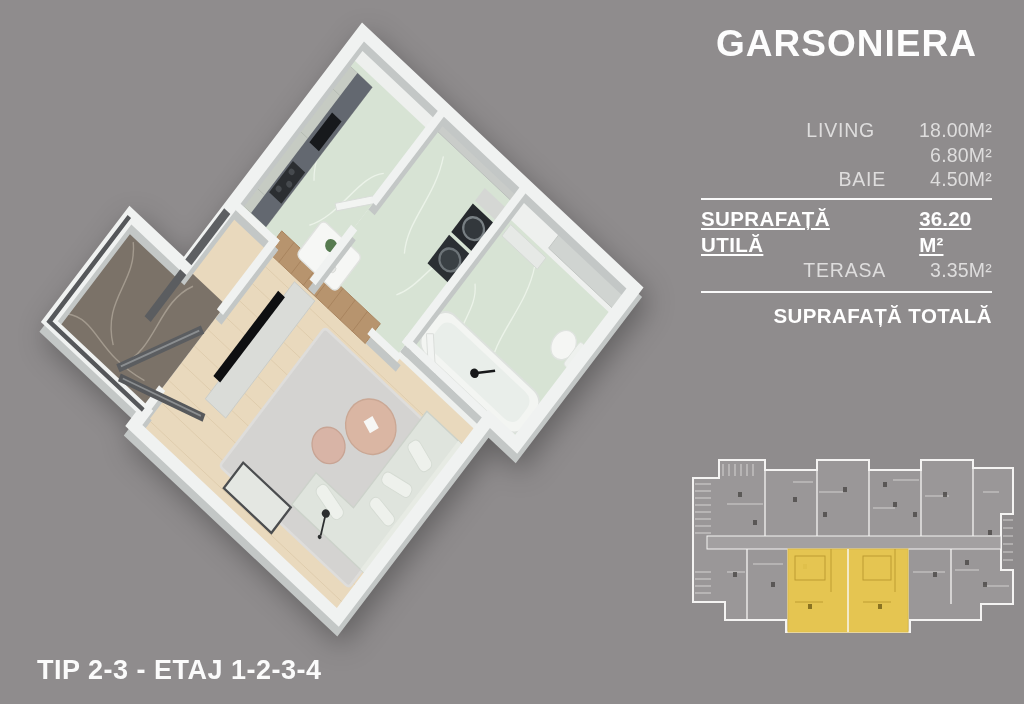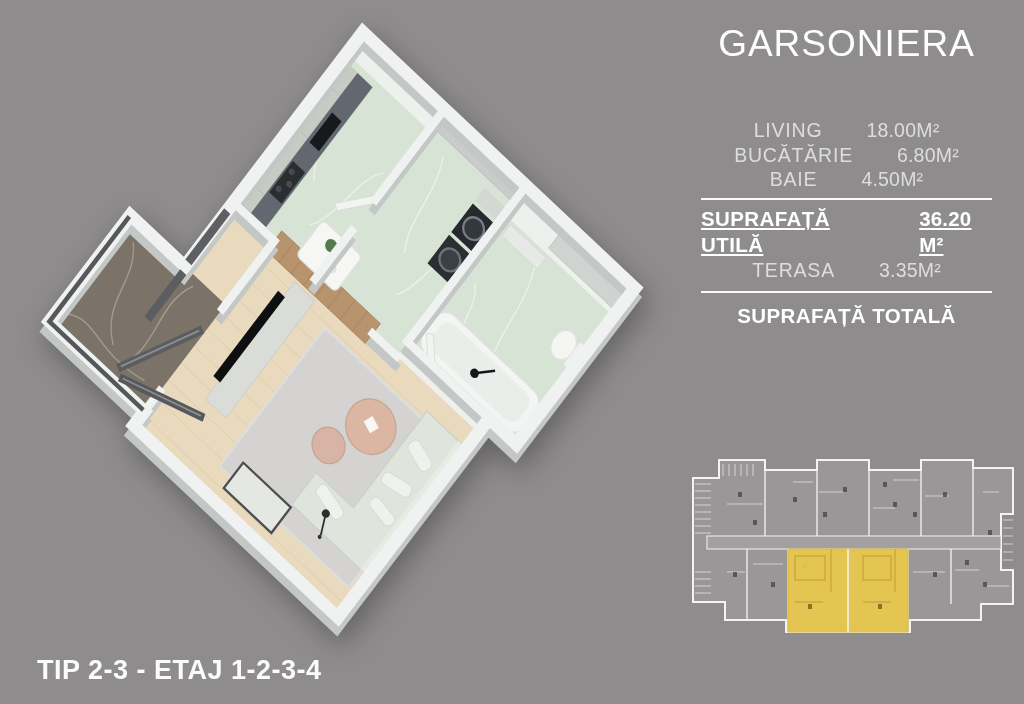--- a/index.html
+++ b/index.html
@@ -6,25 +6,25 @@
   body{
     width:1024px;height:704px;position:relative;overflow:hidden;
     background:#8f8c8d;
     font-family:"Liberation Sans", sans-serif;
     -webkit-font-smoothing:antialiased;
   }
   .plan3d{position:absolute;left:0;top:0;filter:drop-shadow(5px 10px 14px rgba(0,0,0,.30));}
   .minimap{position:absolute;left:683px;top:452px;}
   .info-panel{position:absolute;left:701px;top:24px;width:291px;color:#fff;}
   .info-panel h1{
-    margin:0;font-size:37px;line-height:40px;font-weight:400;
+    margin:0;font-size:37px;line-height:40px;font-weight:700;
     letter-spacing:1px;text-align:center;color:#fdfdfd;
   }
   .rows{margin-top:54px;}
-  .row{display:flex;justify-content:center;align-items:baseline;
+  .row{display:flex;justify-content:flex-end;align-items:baseline;
        line-height:24.7px;font-size:19.5px;letter-spacing:.8px;color:#dedddd;gap:44px;}
   .row .val{letter-spacing:.2px;}
   .sep{border-top:2px solid rgba(255,255,255,.95);height:0;}
   .sep.first{margin-top:6px;}
   .sep.second{margin-top:8px;}
   .row.bold{font-weight:700;color:#ffffff;font-size:20.5px;letter-spacing:.4px;}
   .row.sub{margin-top:6px;line-height:26px;text-decoration:underline;}
   .row.ter{line-height:25px;}
   .row.tot{margin-top:5px;line-height:36px;}
   .caption{
@@ -204,21 +204,20 @@
 
 <div class="info-panel">
   <h1>GARSONIERA</h1>
 
   <div class="rows">
     <div class="row">
       <span>LIVING</span>
       <span class="val">18.00M²</span>
     </div>
     <div class="row">
-      <span>BUCĂTĂRIE</span>
       <span class="val">6.80M²</span>
     </div>
     <div class="row">
       <span>BAIE</span>
       <span class="val">4.50M²</span>
     </div>
 
     <div class="sep first"></div>
 
     <div class="row bold sub">

